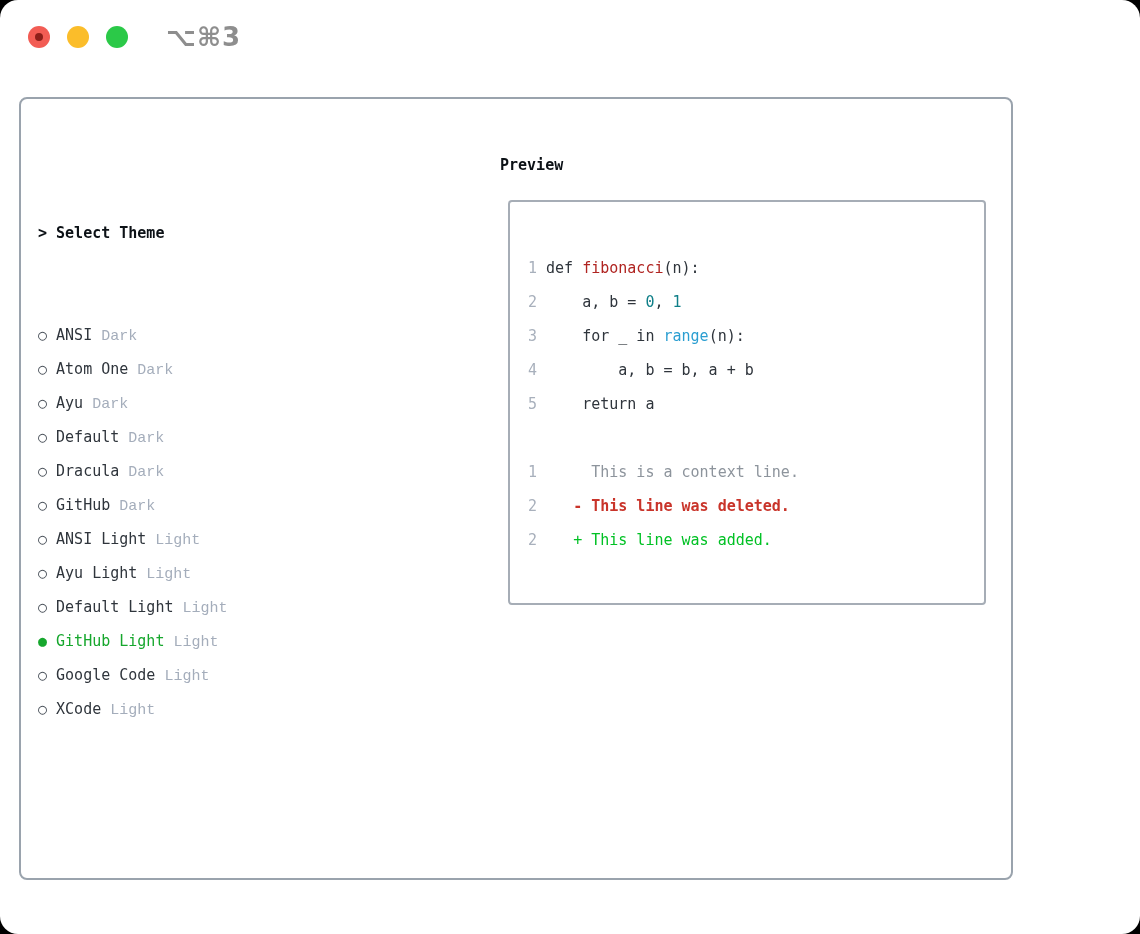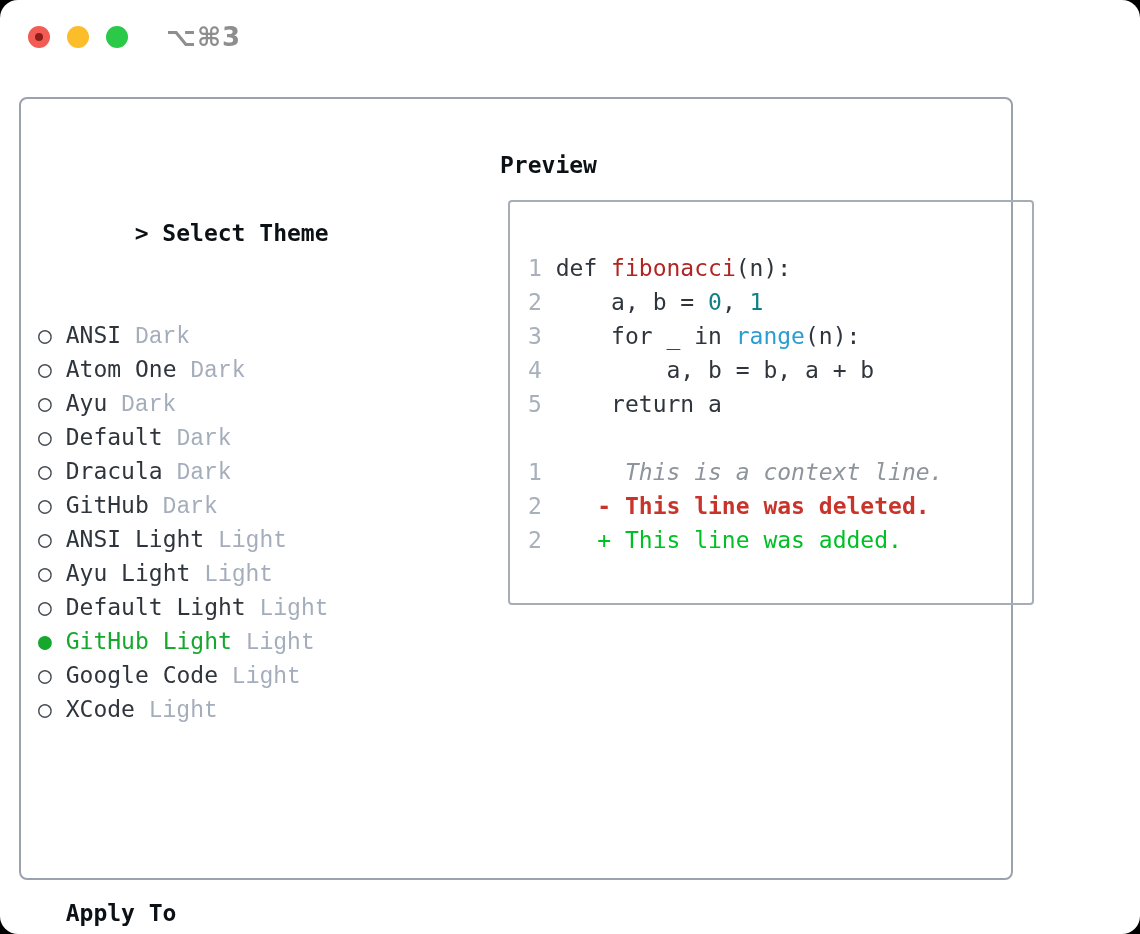--- a/index.html
+++ b/index.html
@@ -20,43 +20,43 @@
   .light{width:22px;height:22px;border-radius:50%;position:relative;}
   .light.red{background:var(--traffic-red);}
   .light.red .dot{position:absolute;inset:7px;border-radius:50%;background:var(--traffic-red-dot);}
   .light.yellow{background:var(--traffic-yellow);}
   .light.green{background:var(--traffic-green);}
   .title{position:absolute;left:166px;top:21px;font-family:"DejaVu Sans",sans-serif;
          font-size:26px;line-height:32px;font-weight:700;color:var(--titlebar-title);letter-spacing:1px;}
   
   .panel{position:absolute;left:19px;top:97px;width:994px;height:783px;box-sizing:border-box;
          border:2px solid var(--panel-border);border-radius:8px;background:var(--window-bg);}
-  .mono{font-size:23px;line-height:34px;white-space:pre;color:var(--text);}
+  .mono{font-size:15px;line-height:34px;white-space:pre;color:var(--text);}
   .leftcol{position:absolute;left:17px;top:49px;}
   .row{height:34px;}
-  .header-row{font-weight:700;color:var(--heading);text-align:right;}
+  .header-row{font-weight:700;color:var(--heading);}
   .caret{color:var(--heading);}
   .hlabel{margin-left:1ch;}
   .bullet{color:var(--bullet);}
   .bullet.on{color:var(--selected-green);}
   .label{margin-left:1ch;}
   .sel .label{color:var(--selected-green);}
   .tag{margin-left:1ch;color:var(--muted);font-family:Liberation Mono, monospace;}
   .apply-header{font-weight:700;color:var(--heading);margin-left:2ch;}
   
   .preview-header{position:absolute;left:479px;top:49px;font-weight:700;color:var(--heading);}
-  .preview-box{position:absolute;left:487px;top:101px;width:526px;height:405px;box-sizing:border-box;
+  .preview-box{position:absolute;left:487px;top:101px;width:478px;height:405px;box-sizing:border-box;
                border:2px solid var(--preview-border);border-radius:4px;}
   .preview-lines{position:absolute;left:18px;top:49px;}
   .lnum{color:var(--line-number);}
   .c-code{color:var(--text);}
   .c-func{color:var(--function-red);}
   .c-num{color:var(--number-teal);}
   .c-call{color:var(--call-blue);}
-  .c-ctx{color:var(--context-gray);font-style:italic;}
+  .c-ctx{color:var(--context-gray);}
   .c-del{color:var(--deleted-red);font-weight:bold;}
   .c-add{color:var(--added-green);}
 </style>
 </head>
 <body>
 
 <div class="window">
 
   <div class="titlebar">
     <div class="lights">
@@ -68,21 +68,20 @@
     </div>
     <div class="title">⌥⌘3</div>
   </div>
 
   <div class="panel">
 
     <div class="leftcol mono">
       <div class="row header-row"><span class="caret">&gt;</span><span class="hlabel">Select Theme</span></div>
       <div id="theme-items"><div class="row"><span class="bullet">○</span><span class="label">ANSI</span><span class="tag">Dark</span></div><div class="row"><span class="bullet">○</span><span class="label">Atom One</span><span class="tag">Dark</span></div><div class="row"><span class="bullet">○</span><span class="label">Ayu</span><span class="tag">Dark</span></div><div class="row"><span class="bullet">○</span><span class="label">Default</span><span class="tag">Dark</span></div><div class="row"><span class="bullet">○</span><span class="label">Dracula</span><span class="tag">Dark</span></div><div class="row"><span class="bullet">○</span><span class="label">GitHub</span><span class="tag">Dark</span></div><div class="row"><span class="bullet">○</span><span class="label">ANSI Light</span><span class="tag">Light</span></div><div class="row"><span class="bullet">○</span><span class="label">Ayu Light</span><span class="tag">Light</span></div><div class="row"><span class="bullet">○</span><span class="label">Default Light</span><span class="tag">Light</span></div><div class="row sel"><span class="bullet on">●</span><span class="label">GitHub Light</span><span class="tag">Light</span></div><div class="row"><span class="bullet">○</span><span class="label">Google Code</span><span class="tag">Light</span></div><div class="row"><span class="bullet">○</span><span class="label">XCode</span><span class="tag">Light</span></div></div>
       <div class="row"></div>
-      <div class="row"><span class="apply-header">Apply To</span></div>
       
       
       
       
     </div>
 
     <div class="preview-header mono">Preview</div>
 
     <div class="preview-box">
       <div class="preview-lines mono" id="preview-lines"><div class="row"><span class="lnum">1</span><span class="c-code"> def </span><span class="c-func">fibonacci</span><span class="c-code">(n):</span></div><div class="row"><span class="lnum">2</span><span class="c-code">     a, b = </span><span class="c-num">0</span><span class="c-code">, </span><span class="c-num">1</span></div><div class="row"><span class="lnum">3</span><span class="c-code">     for _ in </span><span class="c-call">range</span><span class="c-code">(n):</span></div><div class="row"><span class="lnum">4</span><span class="c-code">         a, b = b, a + b</span></div><div class="row"><span class="lnum">5</span><span class="c-code">     return a</span></div><div class="row"><span class="lnum"></span></div><div class="row"><span class="lnum">1</span><span class="c-ctx">      This is a context line.</span></div><div class="row"><span class="lnum">2</span><span class="c-del">    - This line was deleted.</span></div><div class="row"><span class="lnum">2</span><span class="c-add">    + This line was added.</span></div></div>

